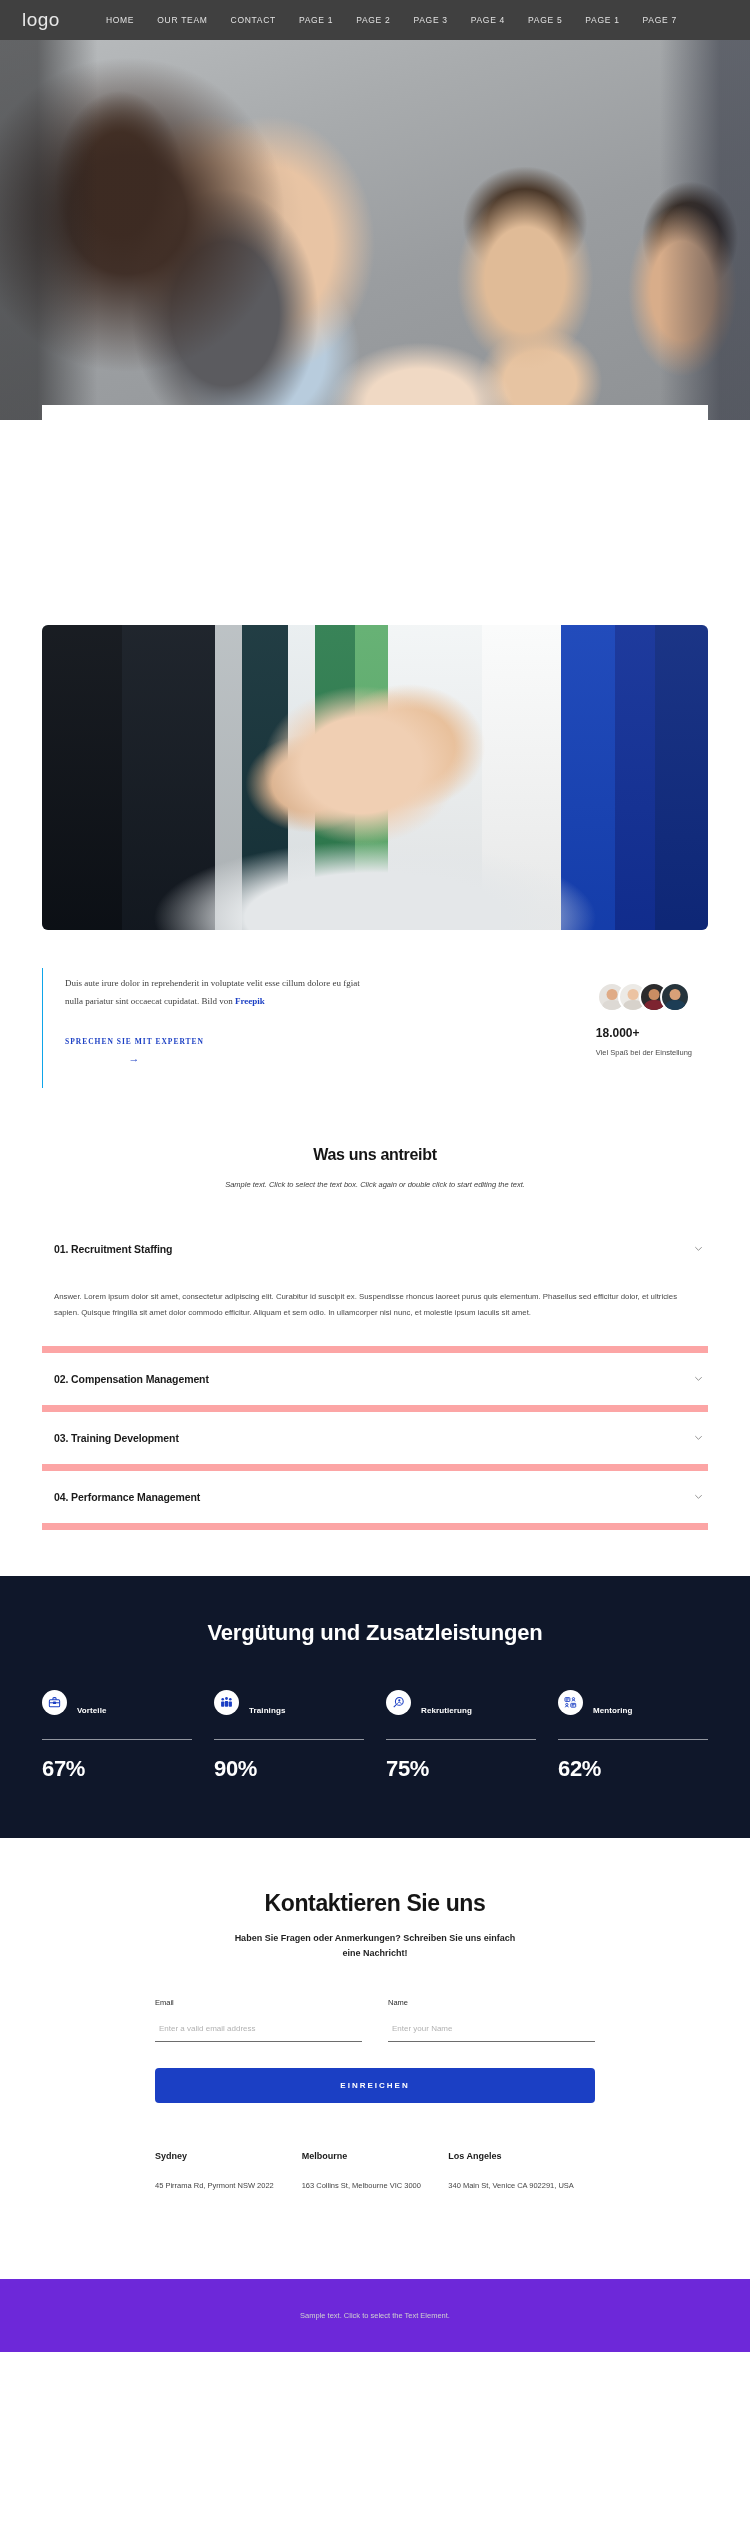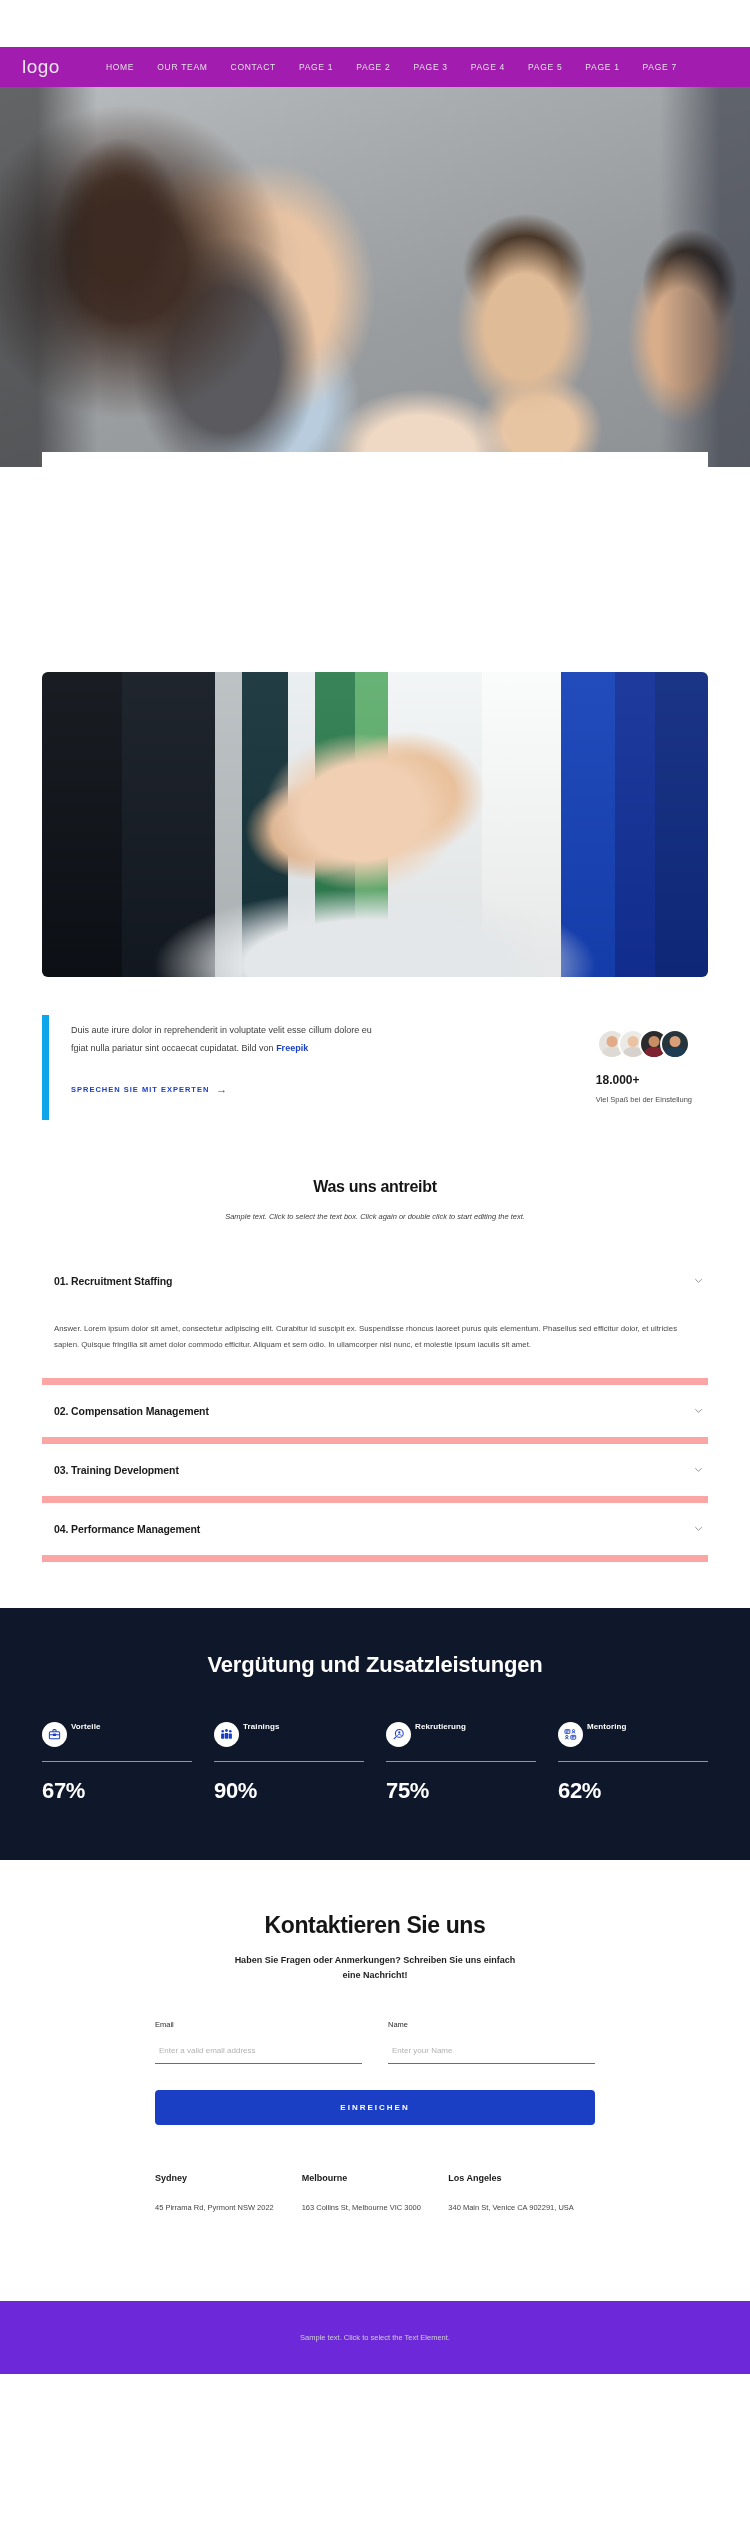--- a/index.html
+++ b/index.html
@@ -8,27 +8,26 @@
     font-family: "Liberation Sans", sans-serif;
     background: #ffffff;
     color: #1a1a1a;
     width: 750px;
     overflow-x: hidden;
   }
 
   
   .navbar {
     height: 40px;
-    background: #a21caf;
+    background: #404040;
     display: flex;
     align-items: center;
     padding: 0 22px;
     position: relative;
     z-index: 30;
-    margin-top: 47px;
   }
   .logo {
     color: #e8e8e8;
     font-size: 19px;
     letter-spacing: 0.5px;
     font-weight: 300;
     margin-right: 46px;
     font-family: "Liberation Sans", sans-serif;
   }
   .nav-links {
@@ -121,24 +120,25 @@
   }
 
   
   .quote-row {
     display: flex;
     align-items: flex-start;
     padding: 38px 42px 0;
     gap: 30px;
   }
   .quote-block {
-    border-left: 7px solid #0ea5e9;
+    border-left: 1px solid #0ea5e9;
     padding: 6px 0 24px 22px;
     width: 330px;
     flex: 0 0 330px;
+    font-family: Liberation Serif, serif;
   }
   .quote-text {
     font-size: 9px;
     line-height: 2.05;
     color: #3d3d3d;
   }
   .quote-link {
     color: #1b3fc4;
     font-weight: 700;
     text-decoration: none;
@@ -146,20 +146,21 @@
   .experts-link {
     display: inline-flex;
     align-items: center;
     gap: 7px;
     margin-top: 26px;
     color: #1b3fc4;
     font-size: 7.5px;
     font-weight: 700;
     letter-spacing: 1px;
     text-decoration: none;
+    flex-direction: column;
   }
   .arrow-r { font-size: 11px; line-height: 1; }
 
   .avatars-stat {
     display: flex;
     align-items: center;
     gap: 14px;
     padding-top: 14px;
     margin-left: auto;
     padding-right: 16px;
@@ -269,23 +270,23 @@
     margin-bottom: 44px;
   }
   .stats-grid {
     display: grid;
     grid-template-columns: repeat(4, 1fr);
     gap: 22px;
   }
   .stat-card { }
   .stat-head {
     display: flex;
-    align-items: flex-start;
-    gap: 4px;
-    margin-bottom: 14px;
+    align-items: flex-end;
+    gap: 10px;
+    margin-bottom: 24px;
   }
   .stat-icon {
     width: 25px;
     height: 25px;
     border-radius: 50%;
     background: #ffffff;
     display: flex;
     align-items: center;
     justify-content: center;
     flex: 0 0 25px;

